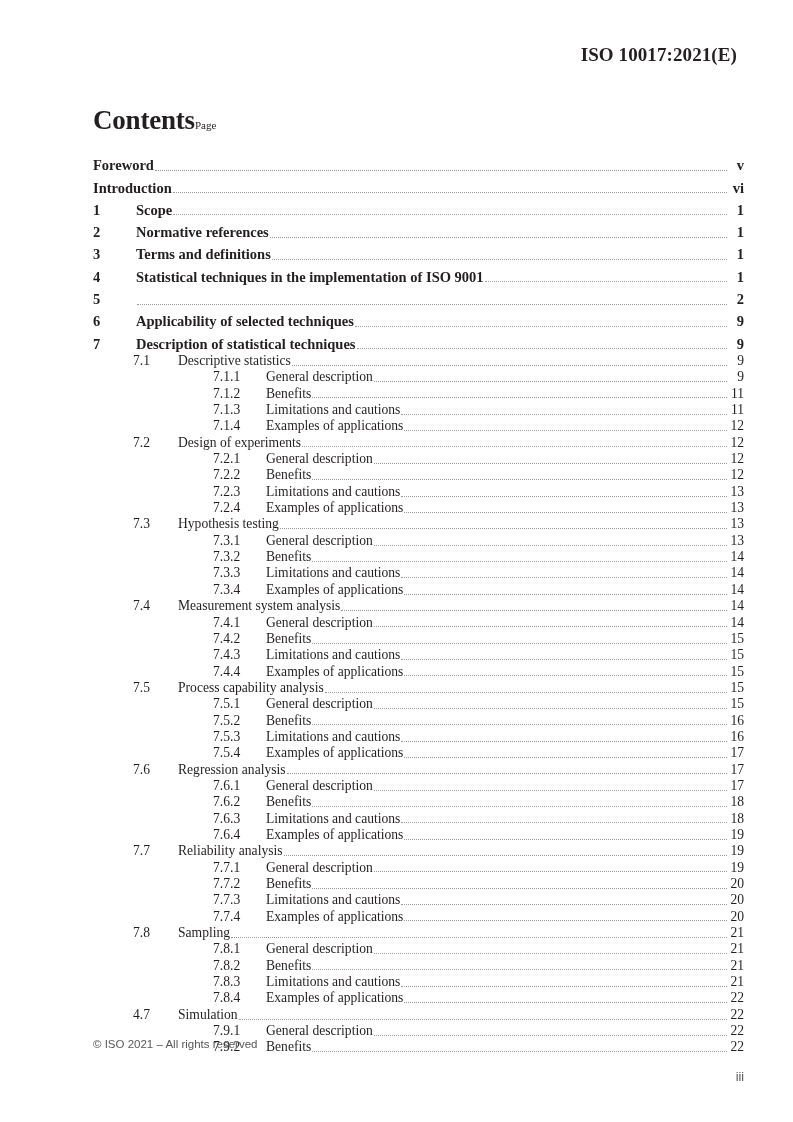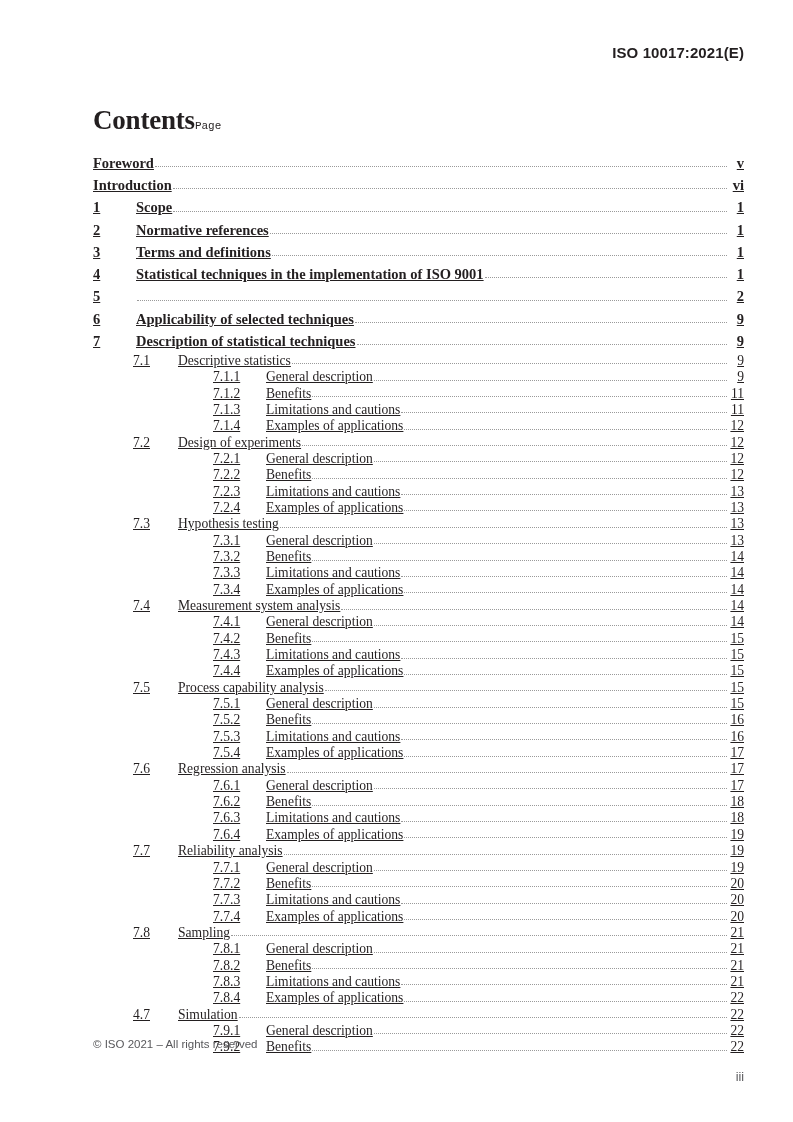--- a/index.html
+++ b/index.html
@@ -17,24 +17,24 @@
     height: 1122px;
     background: #ffffff;
     overflow: hidden;
     box-sizing: border-box;
   }
 
   
   .doc-header {
     position: absolute;
     top: 44px;
-    right: 49px;
-    font-family: Liberation Sans, sans-serif;
+    right: 56px;
+    font-family: Liberation Serif, serif;
     font-weight: bold;
-    font-size: 15px;
+    font-size: 19px;
     letter-spacing: 0.1px;
     color: #231f20;
     white-space: nowrap;
   }
 
   
   .title-row {
     position: absolute;
     top: 105px;
     left: 93px;
@@ -44,40 +44,39 @@
     justify-content: flex-start;
   }
   .contents-title {
     font-family: "Liberation Serif", serif;
     font-weight: bold;
     font-size: 27px;
     letter-spacing: -0.2px;
     color: #231f20;
   }
   .page-label {
-    font-family: Liberation Mono, monospace;
+    font-family: Liberation Serif, serif;
     font-size: 11px;
     color: #231f20;
   }
 
   
   .toc {
     position: absolute;
     top: 152px;
     left: 93px;
     right: 49px;
   }
 
   .toc-row {
     display: flex;
-    align-items: center;
+    align-items: flex-end;
     width: 100%;
     white-space: nowrap;
     color: #231f20;
-    text-decoration: underline;
   }
 
   .toc-num {
     flex: 0 0 auto;
     text-align: left;
   }
   .toc-label {
     flex: 0 0 auto;
   }
   .leader {

